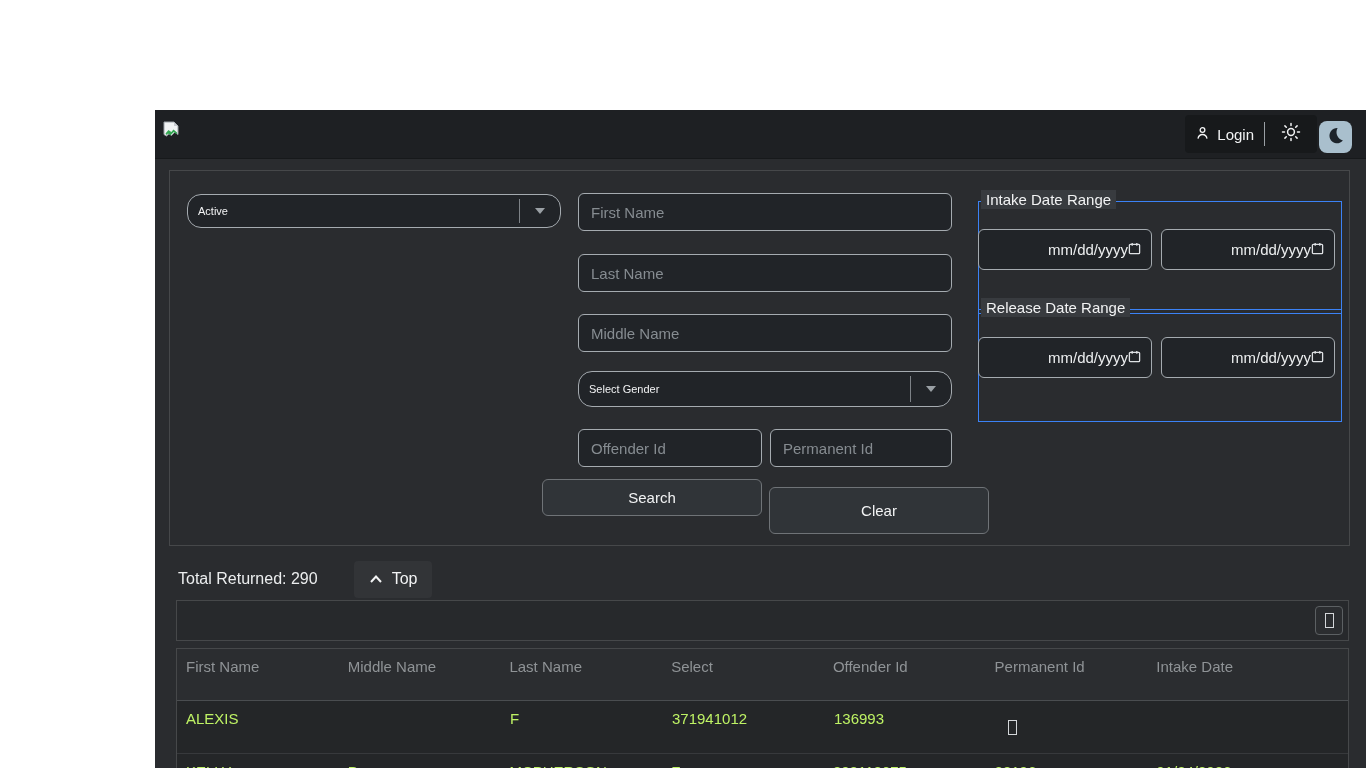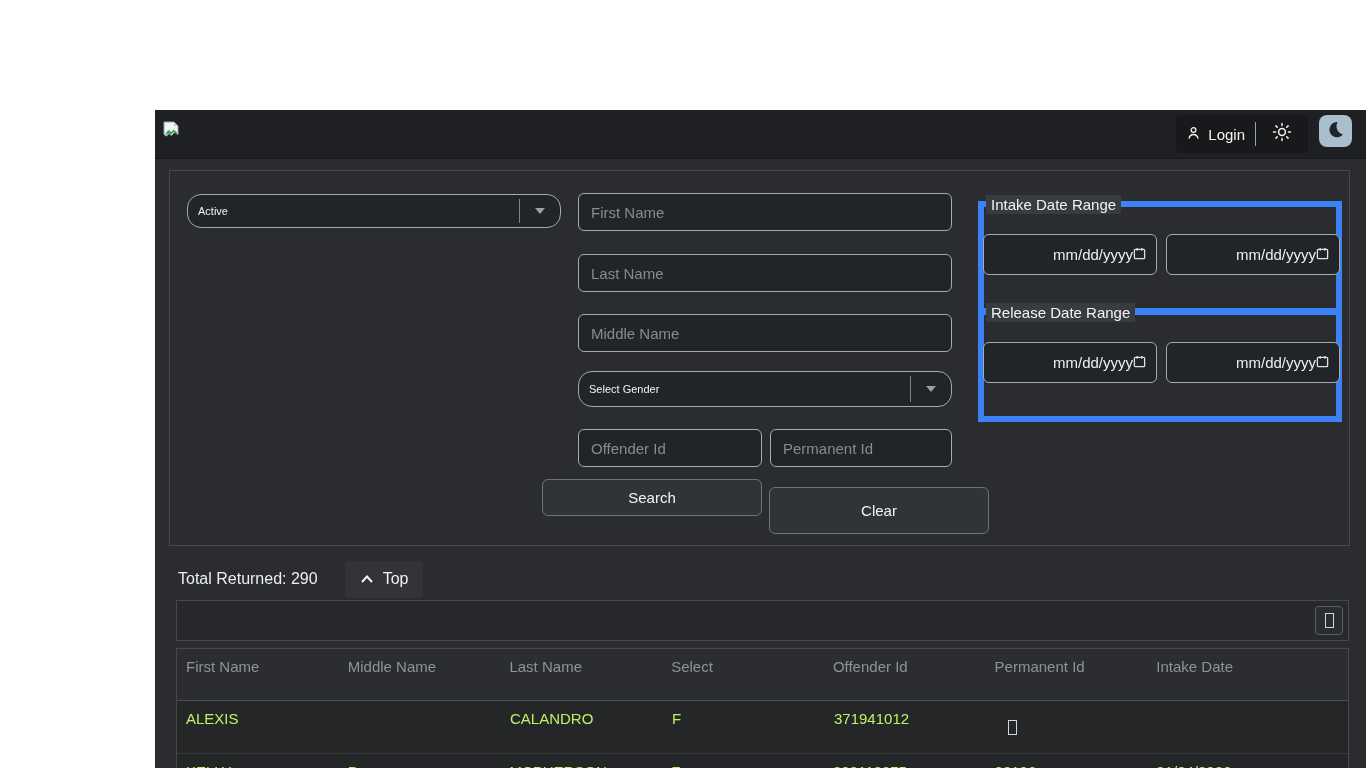--- a/index.html
+++ b/index.html
@@ -5,21 +5,21 @@
   *{box-sizing:border-box;margin:0;padding:0;}
   html,body{width:1366px;height:768px;background:#ffffff;overflow:hidden;
     font-family:"Liberation Sans","DejaVu Sans",sans-serif;}
   .app{position:absolute;left:155px;top:110px;width:1211px;height:658px;
     background:#2a2c2f;overflow:hidden;color:#e8eaec;}
   
   .navbar{position:absolute;left:0;top:0;width:100%;height:49px;background:#1e2023;
     border-bottom:1px solid #17191b;display:flex;align-items:center;justify-content:space-between;
     padding:0 14px 0 8px;}
   .logo{width:20px;height:22px;display:flex;align-items:flex-start;margin-top:-4px;}
-  .nav-right{display:flex;align-items:flex-start;gap:11px;}
+  .nav-right{display:flex;align-items:flex-end;gap:2px;}
   .login-cluster{display:flex;align-items:center;gap:10px;background:#17191b;
     border-radius:4px;padding:5px 10px;height:38px;}
   .login-btn{display:flex;align-items:center;gap:7px;color:#f2f3f4;font-size:15px;cursor:pointer;}
   .nav-divider{width:1px;height:24px;background:#9aa0a5;}
   .icon-btn{width:32px;height:30px;display:flex;align-items:center;justify-content:center;
     border-radius:6px;cursor:pointer;}
   .moon-btn{width:33px;height:32px;background:#a9bfcd;border-radius:8px;display:flex;
     align-items:center;justify-content:center;cursor:pointer;}
   
   .panel{position:absolute;left:14px;top:60px;width:1181px;height:376px;
@@ -30,29 +30,29 @@
   .select-box .sep{width:1px;background:#7d8287;margin:4px 0;}
   .select-box .caret-cell{width:40px;display:flex;align-items:center;justify-content:center;}
   .caret{width:0;height:0;border-left:5px solid transparent;border-right:5px solid transparent;
     border-top:6px solid #9aa0a5;}
   .txt-input{position:absolute;background:#212428;border:1px solid #a5abb0;border-radius:6px;
     color:#e8eaec;font-size:15px;padding:0 12px;outline:none;
     font-family:"Liberation Sans","DejaVu Sans",sans-serif;}
   .txt-input::placeholder{color:#868c91;opacity:1;}
   .btn{position:absolute;background:#303438;border:1px solid #6f7377;border-radius:6px;
     color:#f2f3f4;font-size:15px;display:flex;align-items:center;justify-content:center;cursor:pointer;}
-  .fieldset{position:absolute;border:6px solid #3b82f6;width:364px;height:113px;}
+  .fieldset{position:absolute;border:1px solid #3b82f6;width:364px;height:113px;}
   .legend{position:absolute;top:-12px;left:2px;background:#383b3f;color:#f2f3f4;
     font-size:15px;padding:1px 5px;}
   .date-input{position:absolute;width:174px;height:41px;background:#212428;
     border:1px solid #a5abb0;border-radius:6px;display:flex;align-items:center;
     justify-content:flex-end;padding:0 10px 0 12px;color:#eceeef;font-size:15px;cursor:text;}
   
   .total-row{position:absolute;left:23px;top:450px;height:38px;display:flex;
-    align-items:center;gap:27px;}
+    align-items:center;gap:36px;}
   .total-label{font-size:16px;color:#eceeef;}
   .top-btn{display:flex;align-items:center;gap:9px;background:#323437;border-radius:4px;
     height:37px;padding:0 15px;font-size:16px;color:#f2f3f4;cursor:pointer;}
   .grid-toolbar{position:absolute;left:21px;top:490px;width:1173px;height:41px;
     background:#27292c;border:1px solid #46484a;display:flex;align-items:center;
     justify-content:flex-end;padding-right:5px;}
   .tool-btn{width:28px;height:29px;border:1px solid #5c6063;border-radius:4px;
     background:#2b2d30;display:flex;align-items:center;justify-content:center;cursor:pointer;}
   .tofu{display:inline-block;width:9px;height:15px;border:1.5px solid #d4d7da;}
   .grid{position:absolute;left:21px;top:538px;width:1173px;height:120px;
@@ -209,23 +209,23 @@
       <div class="g-cell">Select</div>
       <div class="g-cell">Offender Id</div>
       <div class="g-cell">Permanent Id</div>
       <div class="g-cell">Intake Date</div>
       <div class="g-cell action"></div>
     </div>
 
     <div class="g-row g-body">
       <div class="g-cell">ALEXIS</div>
       <div class="g-cell"></div>
-      <div class="g-cell">CALANDRO</div>
       <div class="g-cell">F</div>
       <div class="g-cell">371941012</div>
+      <div class="g-cell">136993</div>
       <div class="g-cell action" style="width:51px;">
         <span class="tofu"></span>
       </div>
     </div>
 
     <div class="g-row g-body">
       <div class="g-cell">KELLY</div>
       <div class="g-cell">P</div>
       <div class="g-cell">MCPHERSON</div>
       <div class="g-cell">F</div>

